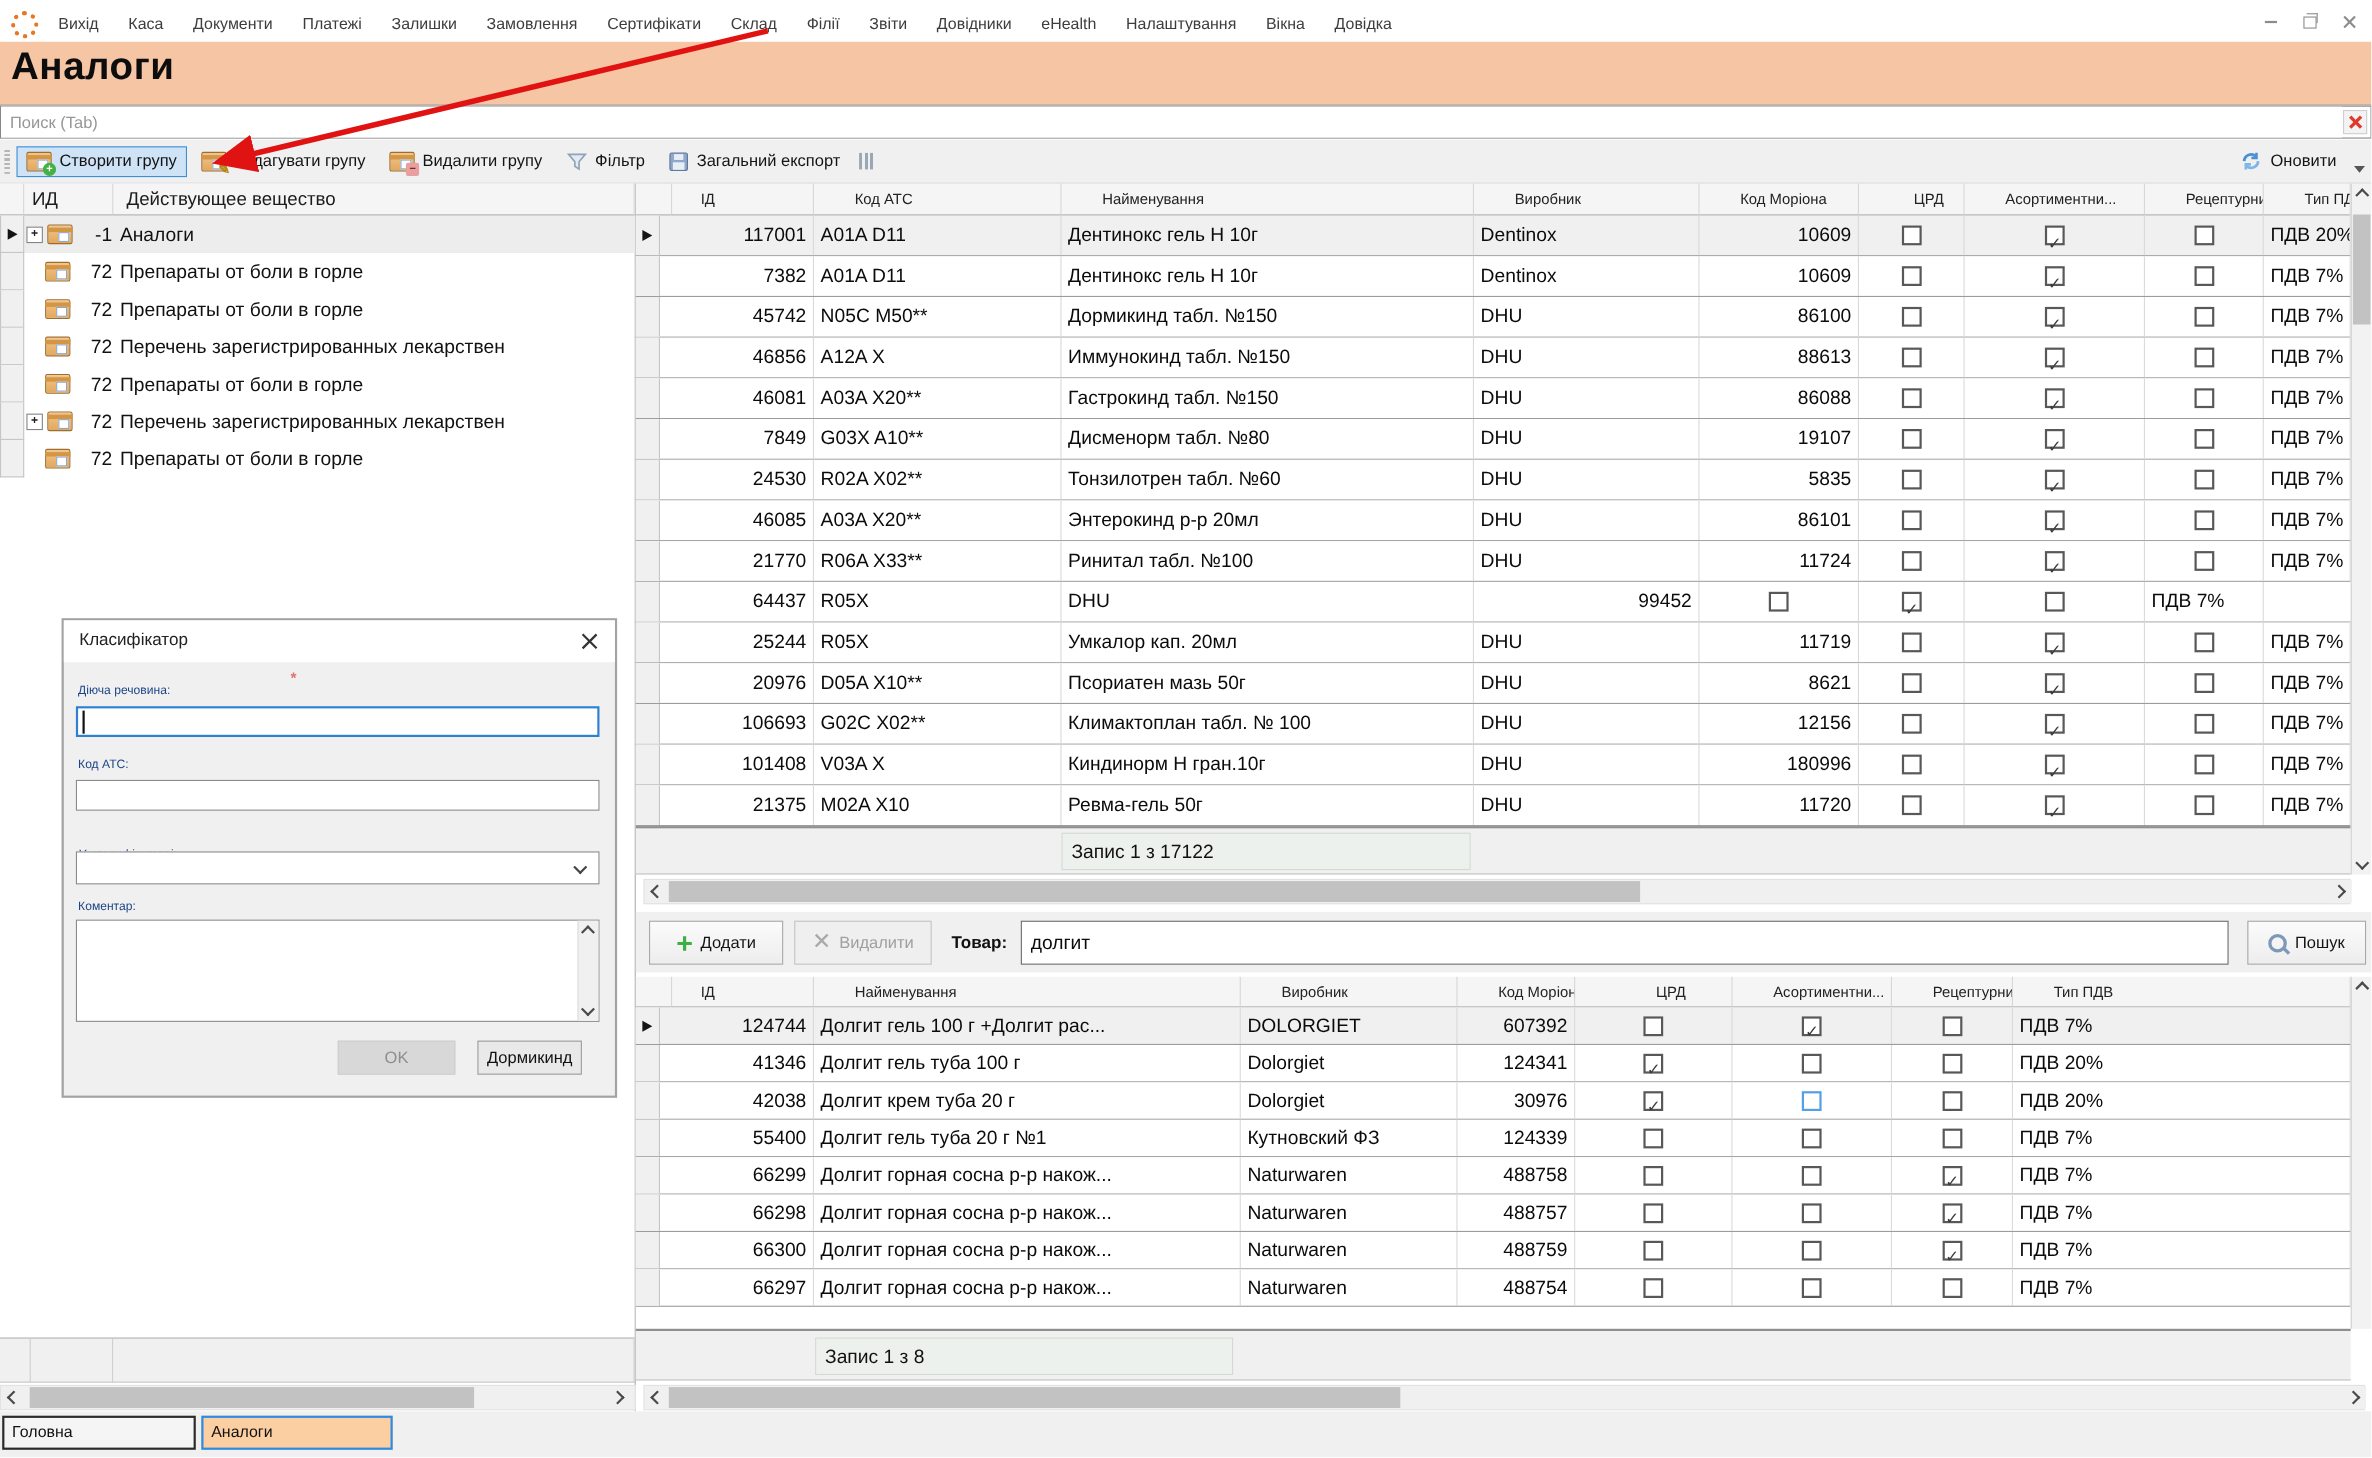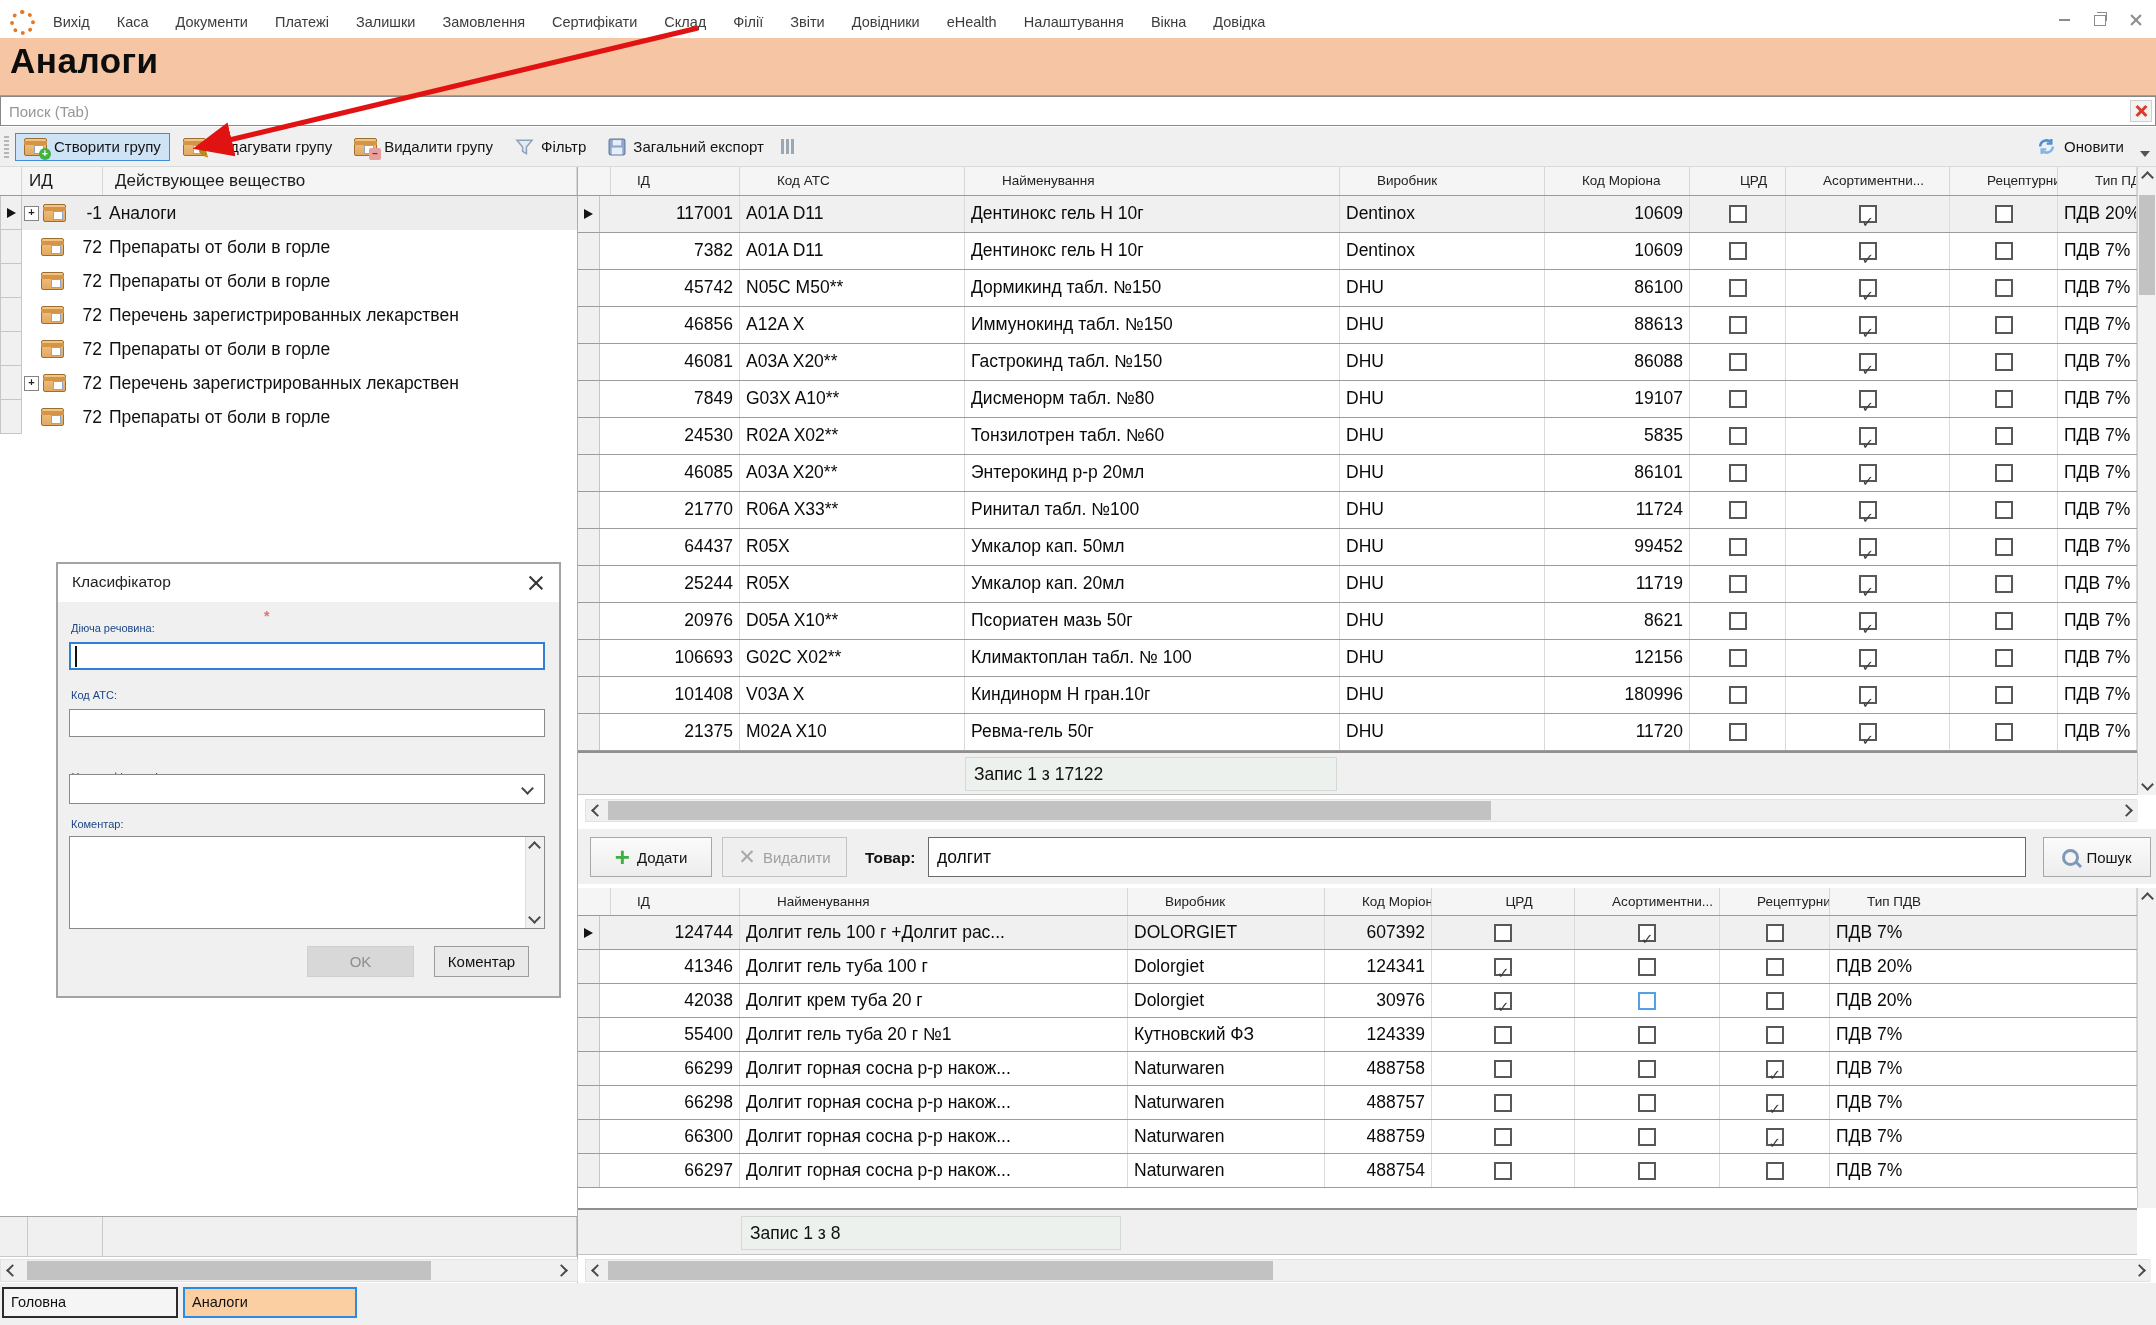--- a/index.html
+++ b/index.html
@@ -483,21 +483,20 @@
         </div>
         <div class="g-cell cbc">
           <span class="cb"></span>
         </div>
         <div class="g-cell ">ПДВ 7%</div>
       </div>
       <div class="g-row mainrow main-cols">
         <div class="g-hd"></div>
         <div class="g-cell num">64437</div>
         <div class="g-cell ">R05X</div>
-        <div class="g-cell ">Умкалор кап. 50мл</div>
         <div class="g-cell ">DHU</div>
         <div class="g-cell num">99452</div>
         <div class="g-cell cbc">
           <span class="cb"></span>
         </div>
         <div class="g-cell cbc">
           <span class="cb on"></span>
         </div>
         <div class="g-cell cbc">
           <span class="cb"></span>
@@ -829,21 +828,21 @@
       <div class="dta-sb">
         <span class="vs-btn" style="top:0;">
             <span class="chev u"></span>
           </span>
         <span class="vs-btn" style="bottom:0;">
             <span class="chev d"></span>
           </span>
       </div>
     </div>
     <div id="dlg-ok" class="dlg-btn">OK</div>
-    <div id="dlg-cancel" class="dlg-btn">Коментар</div>
+    <div id="dlg-cancel" class="dlg-btn">Дормикинд</div>
   </div>
 
   <svg id="annot" width="2156" height="1325">
     <defs>
       <marker id="ah" markerWidth="9" markerHeight="8" refX="6.5" refY="3.5" orient="auto">
         <polygon points="0 0, 8 3.5, 0 7" fill="#e01212"></polygon>
       </marker>
     </defs>
     <line x1="698" y1="28" x2="200" y2="147" stroke="#e01212" stroke-width="5" marker-end="url(#ah)"></line>
   </svg>

